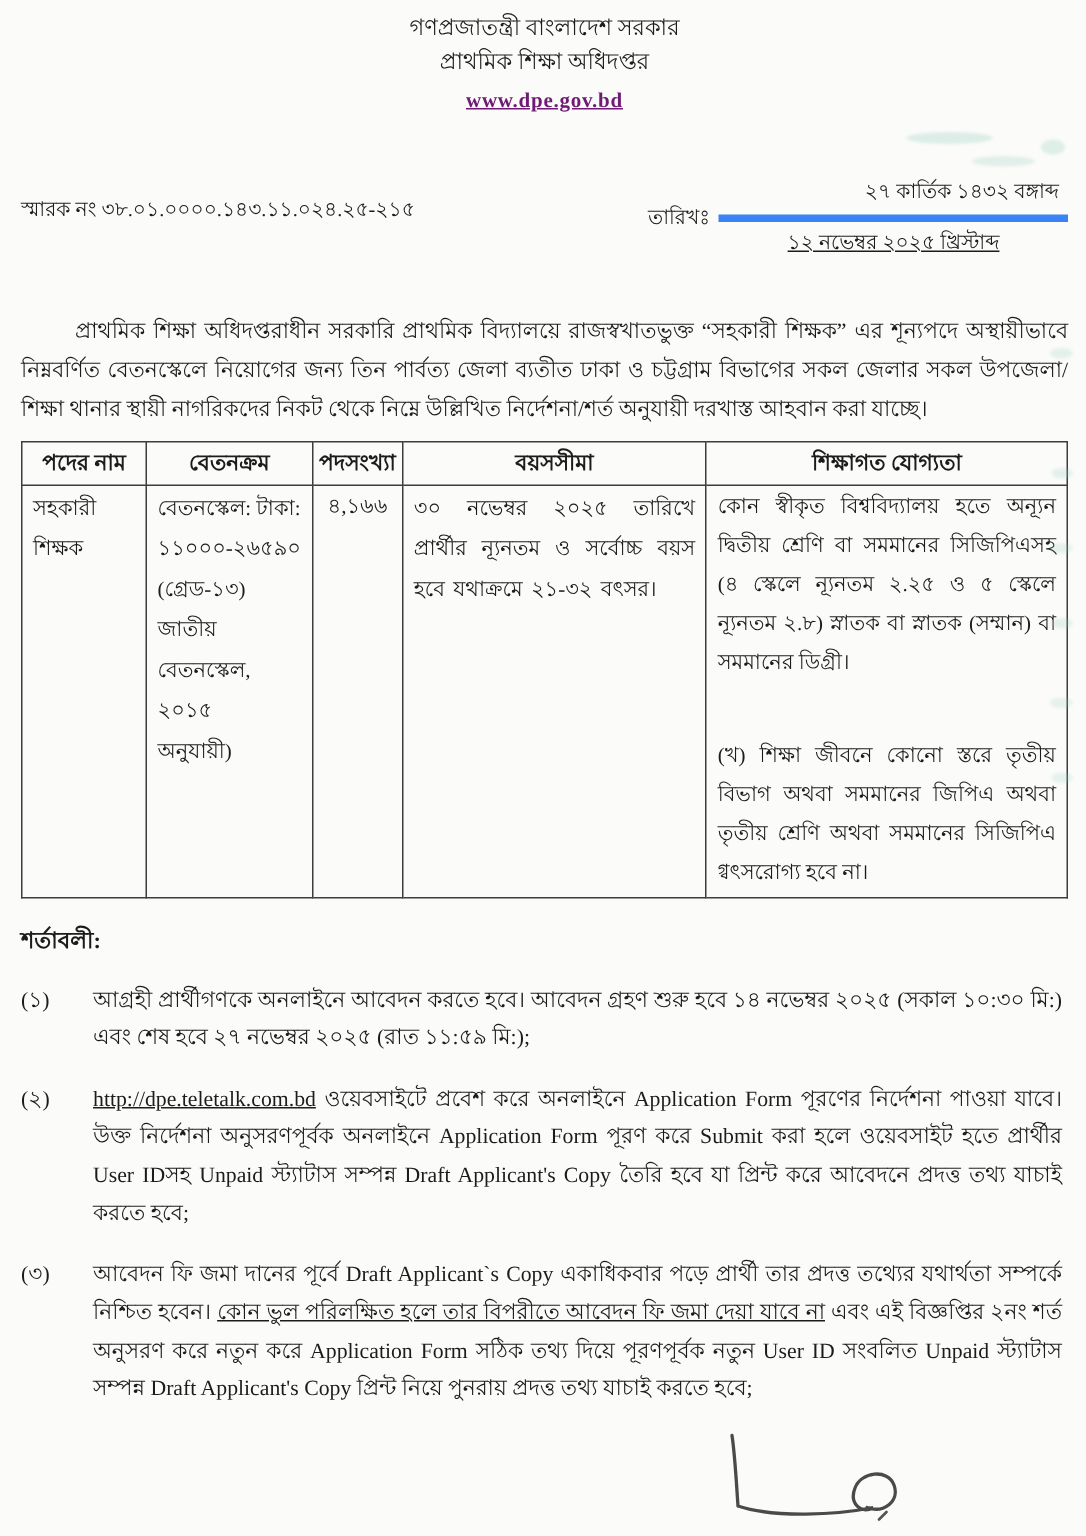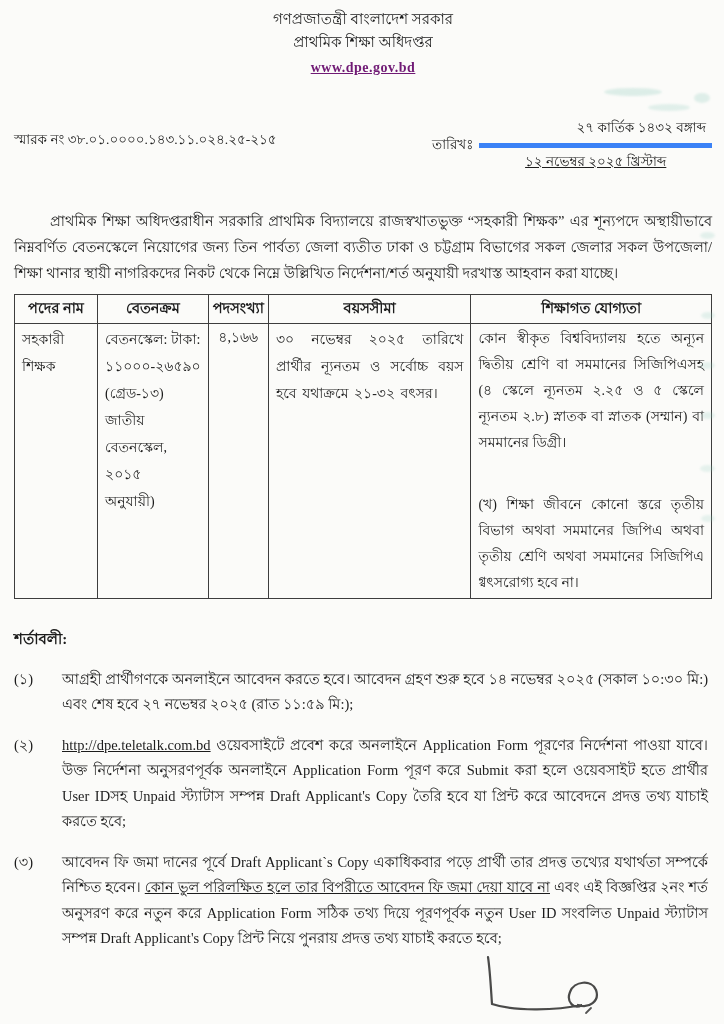--- a/index.html
+++ b/index.html
@@ -62,21 +62,21 @@
   table.main th{
     text-align:center;font-weight:bold;font-size:14.5px;
     padding:2px 4px;
   }
   td.c-pay{white-space:pre-line;line-height:27px;}
   td.c-count{text-align:center;margin-top:44px;}
   td.c-age{line-height:27px;text-align:justify;word-spacing:2px;}
   td.c-qual{line-height:26px;text-align:justify;height:212px;}
   .qual-p2{margin-top:36px;}
   
-  .terms-heading{font-weight:bold;font-size:15px;margin-top:28px;}
+  .terms-heading{font-weight:bold;font-size:15px;margin-top:16px;}
   .term{
     display:flex;margin-top:15px;
     font-size:14.5px;line-height:25.5px;
   }
   .term .num{width:48px;flex:0 0 48px;}
   .term .body{flex:1;text-align:justify;padding-right:4px;}
   .u{text-decoration:underline;}
   
   .signature{
     position:absolute;right:70px;bottom:8px;

